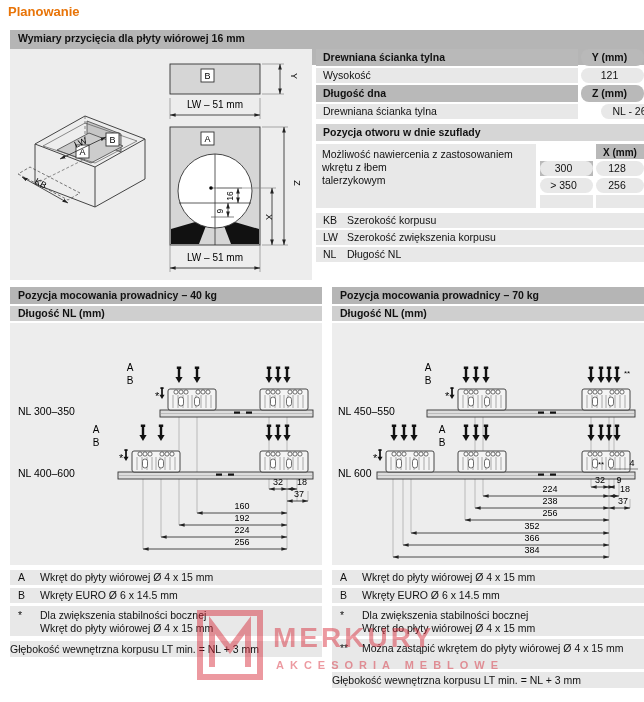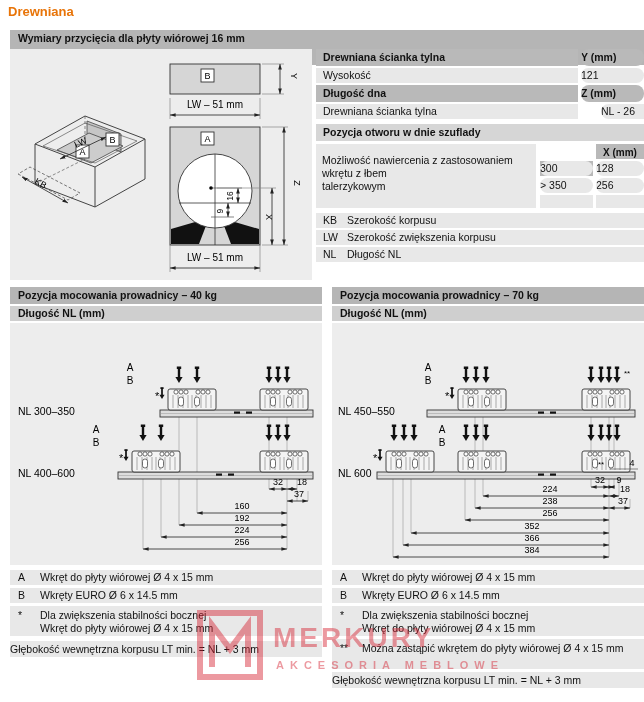--- a/index.html
+++ b/index.html
@@ -9,38 +9,38 @@
     font-size:10.5px;overflow:hidden;
   }
   .abs{position:absolute;box-sizing:border-box;}
   .page-title{left:8px;top:4px;font-size:13px;font-weight:bold;color:#e87408;}
   .bar{background:#b5b5b5;font-weight:bold;font-size:10.5px;line-height:17px;padding-left:8px;white-space:nowrap;overflow:hidden;}
   .bar.mid{background:#cfcfcf;line-height:15px;}
   .panel{background:#ededed;}
   .cell{background:#e8e8e8;line-height:15px;padding-left:7px;white-space:nowrap;overflow:hidden;}
   .cell.dark{background:#b9b9b9;font-weight:bold;line-height:17px;}
   .cell.subhdr{background:#d6d6d6;font-weight:bold;line-height:17px;}
-  .cell.right{text-align:left;padding-right:6px;padding-left:0;border-radius:8px;}
+  .cell.right{text-align:center;padding-right:6px;padding-left:0;border-radius:8px;}
   .cell.center{text-align:center;padding-left:0;}
-  .desc{background:#e8e8e8;padding:10px 6px;line-height:13px;white-space:normal;}
+  .desc{background:#e8e8e8;padding:4px 6px;line-height:13px;white-space:normal;}
   .legend-row{background:#e8e8e8;line-height:15px;display:flex;}
   .legend-row .k{width:24px;padding-left:7px;flex:none;}
   .note{background:#e8e8e8;display:flex;line-height:15px;}
   .note .k{width:22px;padding-left:8px;flex:none;}
   .note.two{line-height:13px;padding-top:3px;}
   .footer-note{background:#e8e8e8;line-height:16px;}
   svg text{font-family:"Liberation Sans","DejaVu Sans",sans-serif;}
   .watermark{position:absolute;left:196px;top:609px;width:300px;height:90px;opacity:.45;color:#d6202f;z-index:9;pointer-events:none;}
   .wm-name{position:absolute;left:77px;top:13px;font-size:28px;font-weight:bold;letter-spacing:3px;}
   .wm-tagline{position:absolute;left:80px;top:50px;font-size:11px;font-weight:bold;letter-spacing:6px;white-space:nowrap;}
 </style>
 </head>
 <body>
 
-<div class="abs page-title">Drewniana</div>
+<div class="abs page-title">Planowanie</div>
 
 <div class="abs bar" style="left:10px;top:30px;width:634px;height:35px;">Wymiary przycięcia dla płyty wiórowej 16 mm</div>
 
 <div class="abs panel" style="left:10px;top:49px;width:302px;height:231px;">
 <svg width="302" height="231" viewBox="0 0 302 231">
   <defs>
     <marker id="ar1" viewBox="0 0 6 4" refX="6" refY="2" markerWidth="7" markerHeight="5" orient="auto-start-reverse">
       <path d="M0,0 L6,2 L0,4 z" fill="#222"></path>
     </marker>
   </defs>

